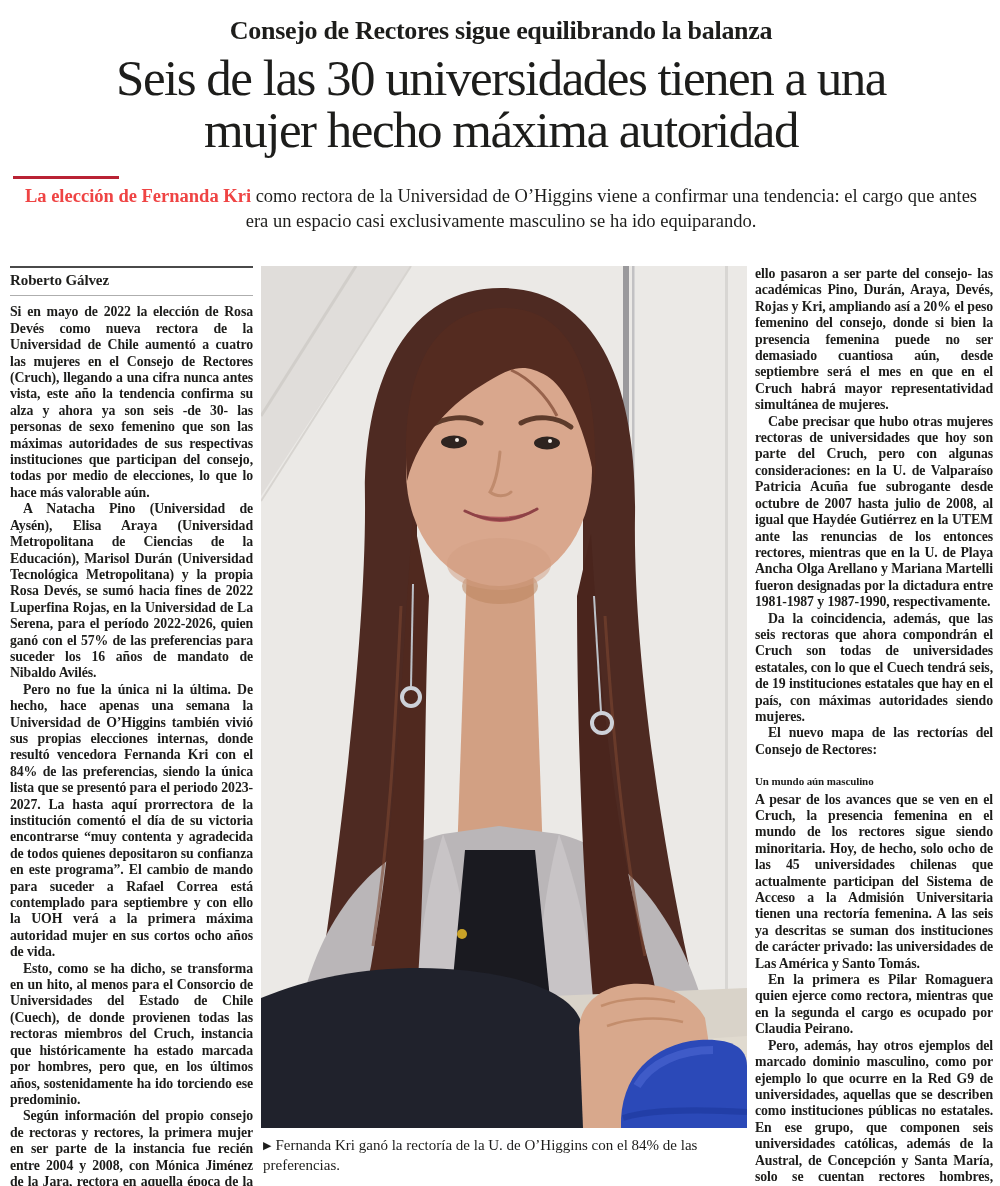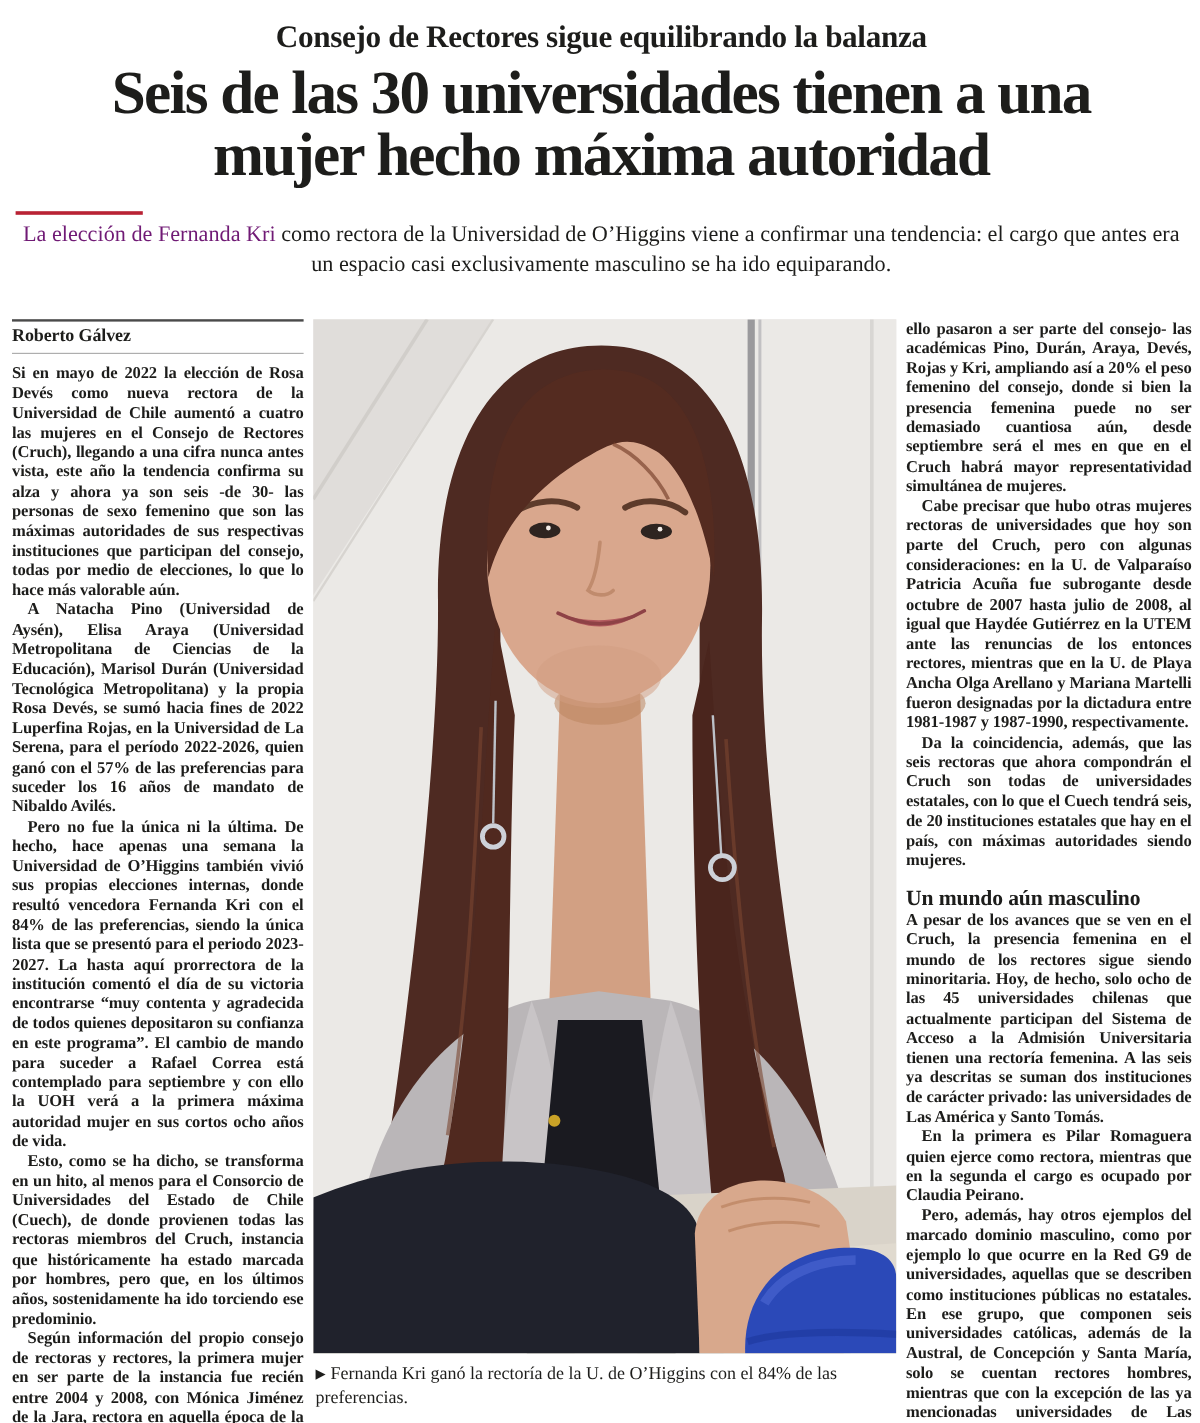--- a/index.html
+++ b/index.html
@@ -18,40 +18,40 @@
   .kicker{
     text-align:center;
     font-size:26px;
     font-weight:bold;
     letter-spacing:-0.3px;
     margin:2px 0 6px;
   }
   .headline{
     text-align:center;
     font-size:51px;
-    font-weight:bold;
+    font-weight:normal;
     line-height:52px;
     letter-spacing:-1.5px;
     margin:4px 0 0;
   }
   
   .lede-rule{
     width:106px;height:3px;
     background:#b92234;
     margin:20px 0 5px 3px;
   }
   .lede{
     font-size:18.5px;
     line-height:25px;
     text-align:center;
     margin:0 2px;
   }
   .lede .lead-in{
-    color:#701a75;
-    font-weight:normal;
+    color:#ef4444;
+    font-weight:bold;
   }
   
   .article{
     display:grid;
     grid-template-columns:243px 486px 238px;
     column-gap:8px;
     margin-top:32px;
   }
   .col{font-size:13.8px;line-height:16.4px;letter-spacing:-0.1px;}
   .p{margin:0;text-align:justify;font-weight:bold;}
@@ -60,21 +60,21 @@
     border-top:2px solid #4a4a4a;
     border-bottom:1px solid #aeaeae;
     padding:4px 0 6px;
     margin-bottom:8px;
   }
   .byline{
     font-weight:bold;
     font-size:15px;
   }
   .subhead{
-    font-size:18px;
+    font-size:11px;
     font-weight:bold;
     margin:15px 0 2px;
     text-align:left;
   }
   
   .figure{margin:0;}
   .photo{
     width:486px;height:862px;
     overflow:hidden;
     background:#ebe9e6;
@@ -191,21 +191,22 @@
             <path d="M362,852 C380,846 420,842 486,846" stroke="#1f3aa0" stroke-width="6" fill="none" opacity="0.7"></path>
           </g>
         </svg>
       </div>
       <figcaption class="figcaption"><span class="cap-marker">▶</span><span>Fernanda Kri ganó la rectoría de la U. de O’Higgins con el 84% de las preferencias.</span></figcaption>
     </figure>
 
     <section class="col">
       <p class="p">ello pasaron a ser parte del consejo- las académicas Pino, Durán, Araya, Devés, Rojas y Kri, ampliando así a 20% el peso femenino del consejo, donde si bien la presencia femenina puede no ser demasiado cuantiosa aún, desde septiembre será el mes en que en el Cruch habrá mayor representatividad simultánea de mujeres.</p>
       <p class="p indent">Cabe precisar que hubo otras mujeres rectoras de universidades que hoy son parte del Cruch, pero con algunas consideraciones: en la U. de Valparaíso Patricia Acuña fue subrogante desde octubre de 2007 hasta julio de 2008, al igual que Haydée Gutiérrez en la UTEM ante las renuncias de los entonces rectores, mientras que en la U. de Playa Ancha Olga Arellano y Mariana Martelli fueron designadas por la dictadura entre 1981-1987 y 1987-1990, respectivamente.</p>
-      <p class="p indent">Da la coincidencia, además, que las seis rectoras que ahora compondrán el Cruch son todas de universidades estatales, con lo que el Cuech tendrá seis, de 20 instituciones estatales que hay en el país, con máximas autoridades siendo mujeres.</p>
+      <p class="p indent">Da la coincidencia, además, que las seis rectoras que ahora compondrán el Cruch son todas de universidades estatales, con lo que el Cuech tendrá seis, de 19 instituciones estatales que hay en el país, con máximas autoridades siendo mujeres.</p>
+      <p class="p indent">El nuevo mapa de las rectorías del Consejo de Rectores:</p>
       <h3 class="subhead">Un mundo aún masculino</h3>
       <p class="p">A pesar de los avances que se ven en el Cruch, la presencia femenina en el mundo de los rectores sigue siendo minoritaria. Hoy, de hecho, solo ocho de las 45 universidades chilenas que actualmente participan del Sistema de Acceso a la Admisión Universitaria tienen una rectoría femenina. A las seis ya descritas se suman dos instituciones de carácter privado: las universidades de Las América y Santo Tomás.</p>
       <p class="p indent">En la primera es Pilar Romaguera quien ejerce como rectora, mientras que en la segunda el cargo es ocupado por Claudia Peirano.</p>
       <p class="p indent">Pero, además, hay otros ejemplos del marcado dominio masculino, como por ejemplo lo que ocurre en la Red G9 de universidades, aquellas que se describen como instituciones públicas no estatales. En ese grupo, que componen seis universidades católicas, además de la Austral, de Concepción y Santa María, solo se cuentan rectores hombres, mientras que con la excepción de las ya mencionadas universidades de Las Américas y Santo Tomás, en las otras 16 casas de estudio privadas que participan del Sistema de Acceso a la Admisión Universitaria el cargo de rector lo ocupa un hombre. ●</p>
     </section>
 
   </main>
 </div>
 
 </body></html>

